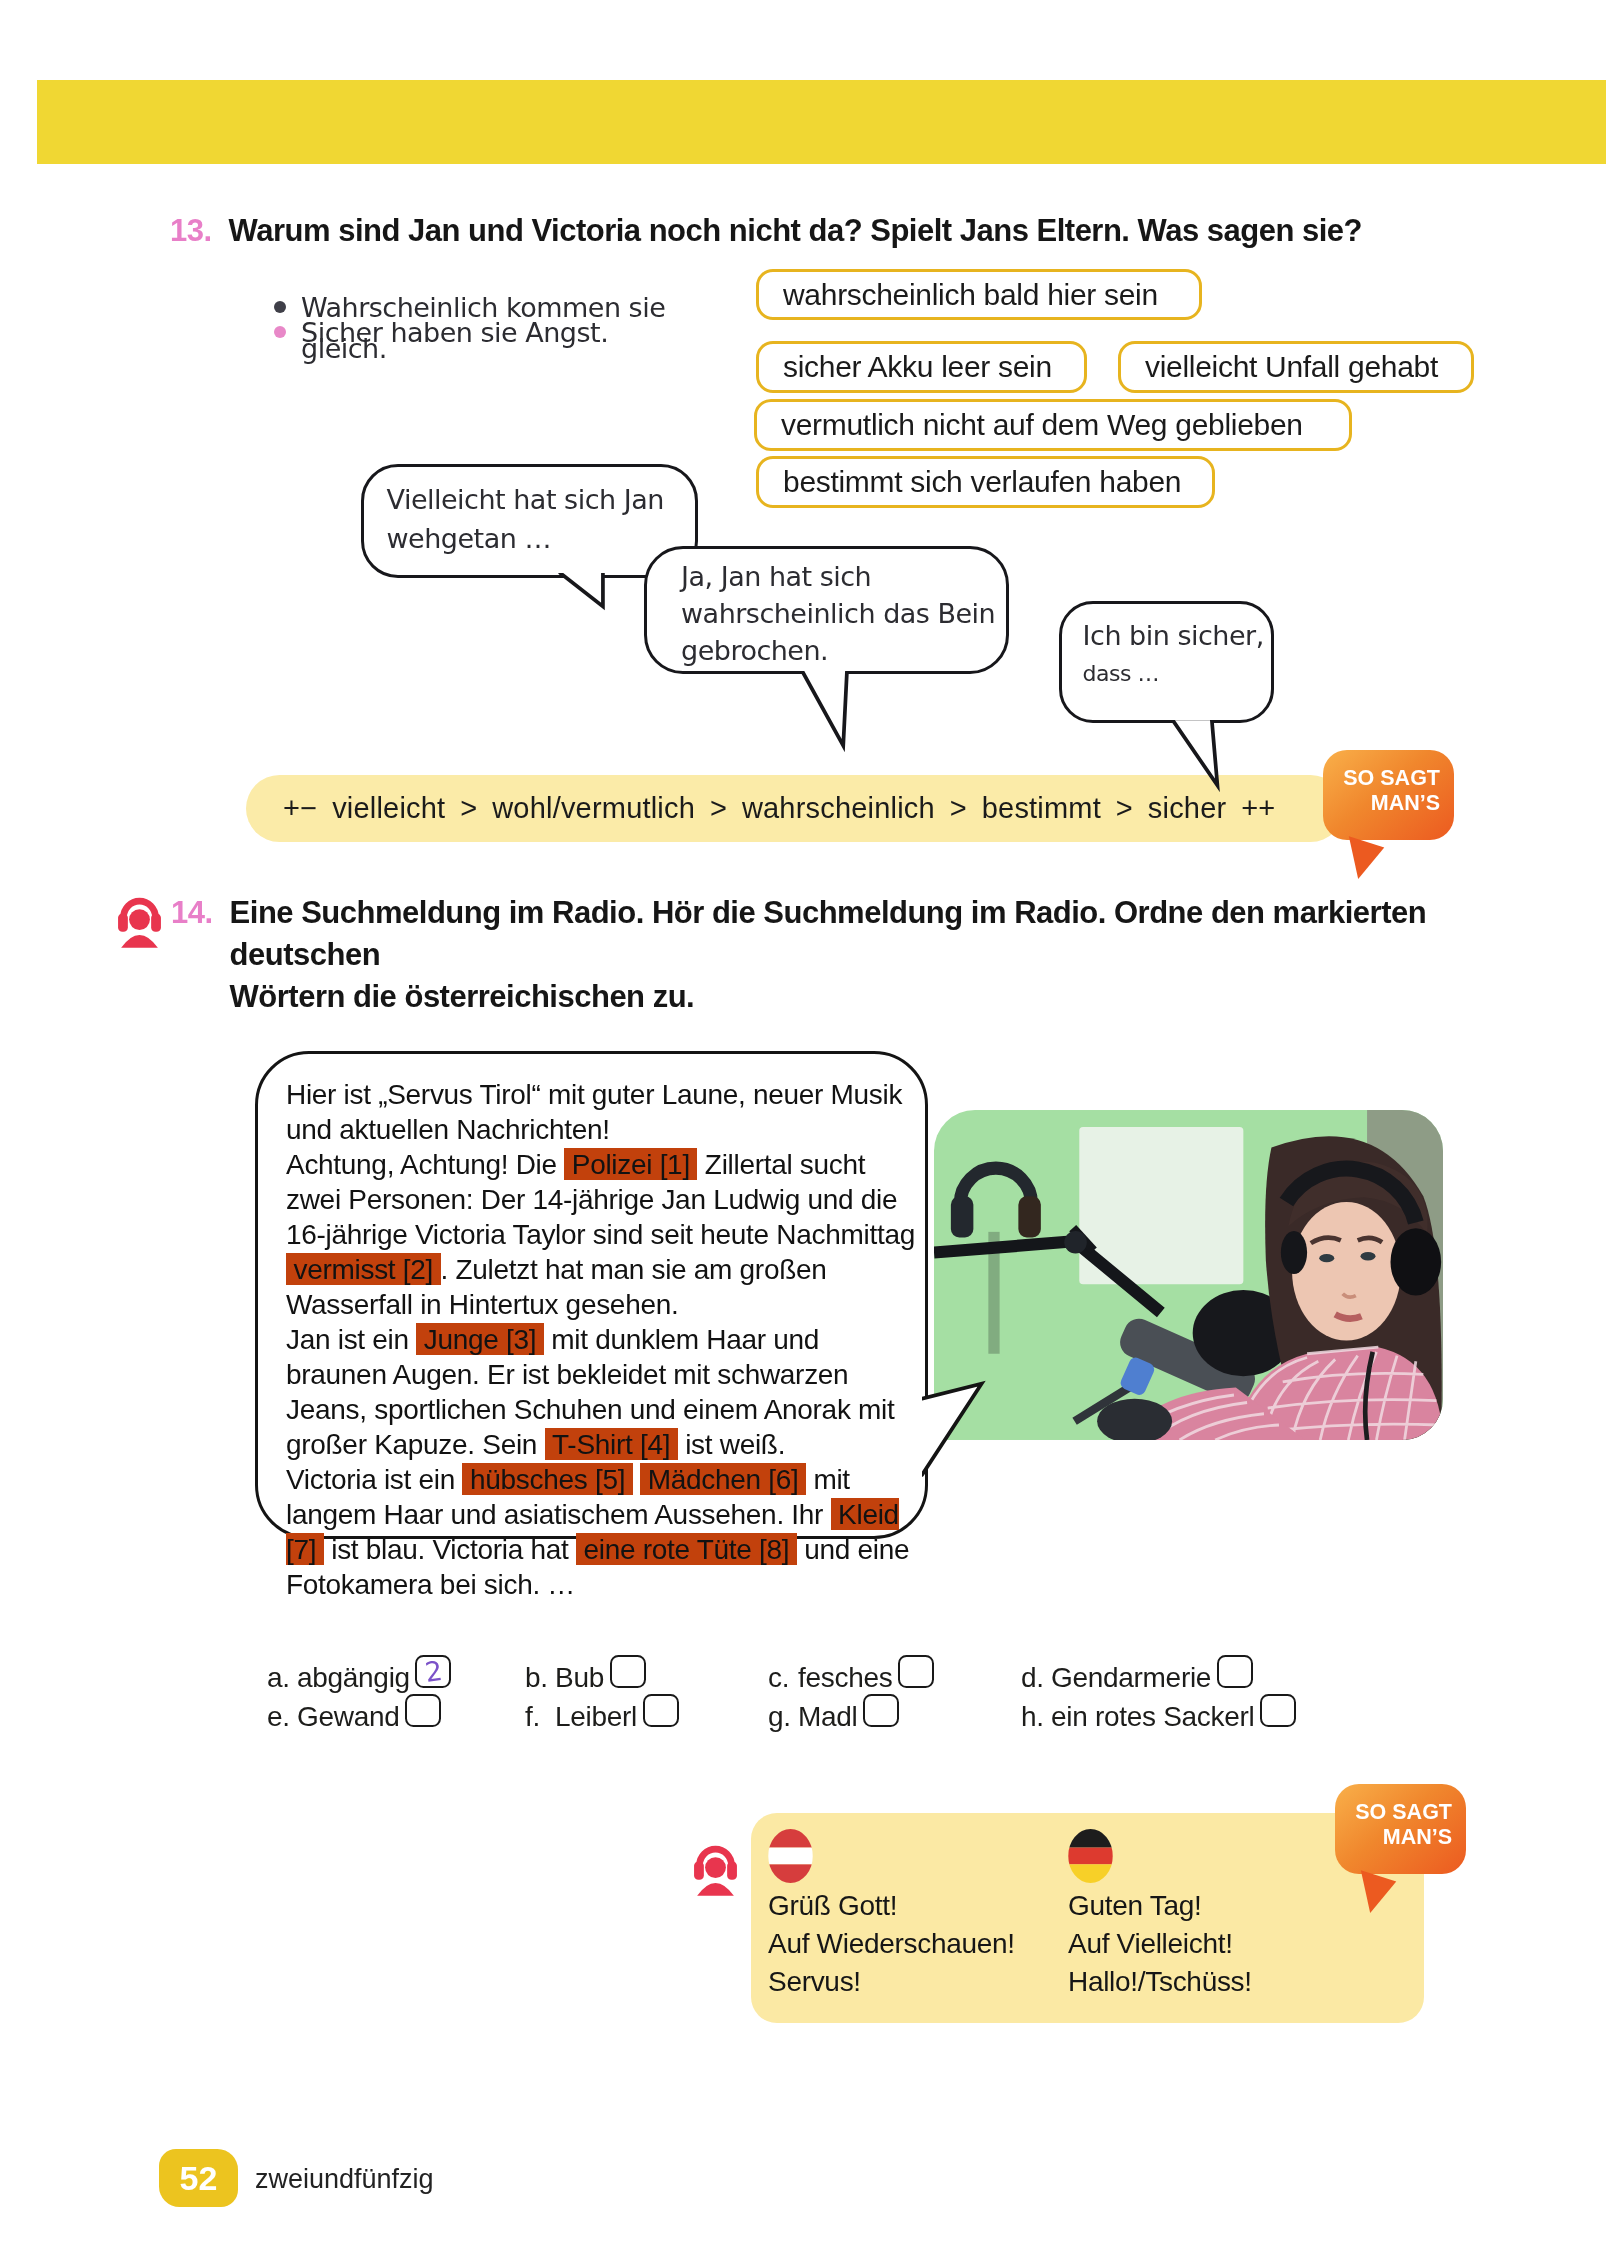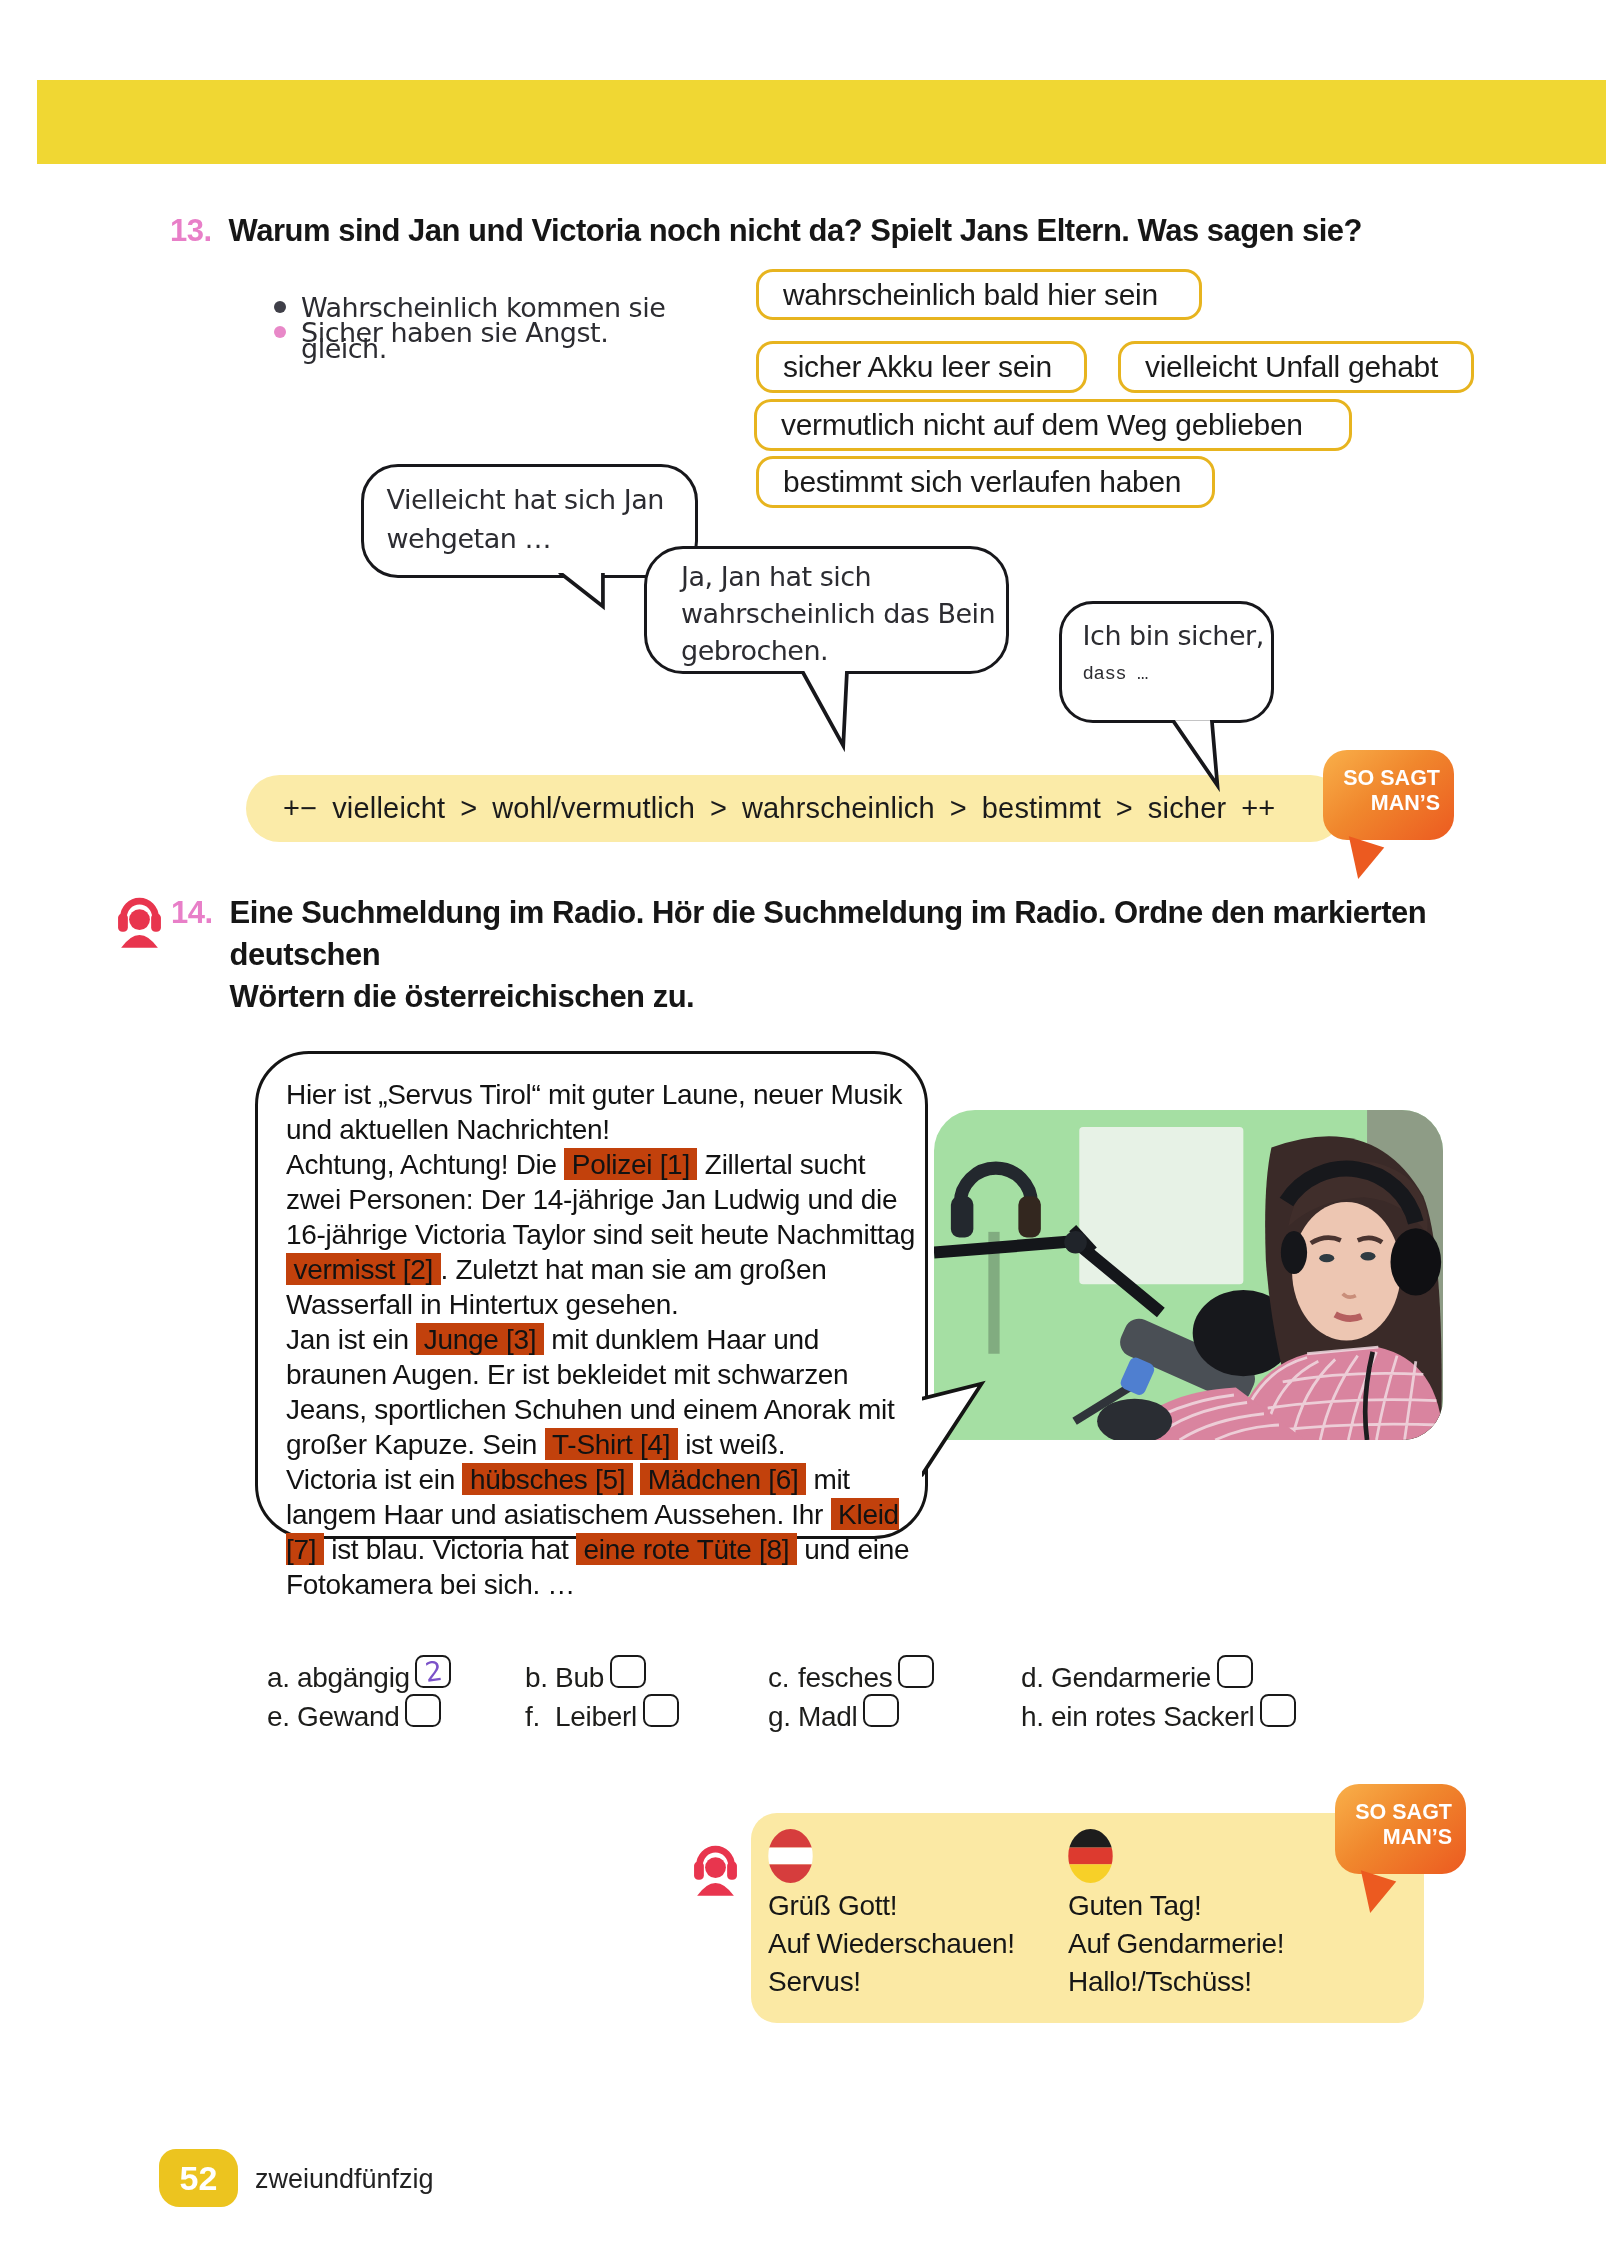--- a/index.html
+++ b/index.html
@@ -138,21 +138,21 @@
     <span class="hand" style="font-size:27px; line-height:37px;">wahrscheinlich das Bein</span>
     <span class="hand" style="font-size:27px; line-height:37px;">gebrochen.</span>
   </div>
   <svg class="abs" style="left:800px; top:671px; z-index:3;" width="51" height="84" viewBox="0 0 54 90">
     <polygon points="2,0 50,0 46,80" fill="#fff"></polygon>
     <path d="M2,0 L46,80 L50,0" fill="none" stroke="#17171b" stroke-width="4" stroke-linecap="round"></path>
   </svg>
 
   <div class="abs bubble" style="left:1059px; top:601px; width:215px; height:122px; border-radius:34px; padding:13px 0 0 20.6px;">
     <span class="hand" style="font-size:27px; line-height:38px;">Ich bin sicher,</span>
-    <span class="hand" style="font-size:19px; line-height:38px;font-family:Liberation Mono, monospace;">dass …</span>
+    <span class="hand" style="font-size:22px; line-height:38px;">dass …</span>
   </div>
   <svg class="abs" style="left:1171px; top:720px; z-index:3;" width="52" height="75" viewBox="0 0 56 80">
     <polygon points="2,0 44,0 50,70" fill="#fff"></polygon>
     <path d="M2,0 L50,70 L44,0" fill="none" stroke="#17171b" stroke-width="4" stroke-linecap="round"></path>
   </svg>
 
   <div class="abs scalebar">
     <span>+− vielleicht &gt; wohl/vermutlich &gt; wahrscheinlich &gt; bestimmt &gt; sicher ++</span>
   </div>
 
@@ -313,21 +313,21 @@
     </g>
   </svg>
 
   <div class="abs greet-col" style="left:768px; top:1887px;">
     <span>Grüß Gott!</span>
     <span>Auf Wiederschauen!</span>
     <span>Servus!</span>
   </div>
   <div class="abs greet-col" style="left:1068px; top:1887px;">
     <span>Guten Tag!</span>
-    <span>Auf Gendarmerie!</span>
+    <span>Auf Vielleicht!</span>
     <span>Hallo!/Tschüss!</span>
   </div>
 
   <div class="abs badge" style="left:1335px; top:1784px;">
     <div>SO SAGT</div>
     <div>MAN’S</div>
   </div>
   <svg class="abs" style="left:1359px; top:1870px; z-index:6;" width="41" height="47" viewBox="0 0 44 50">
     <polygon points="2,0 40,12 12,46" fill="#ec5a20"></polygon>
   </svg>

